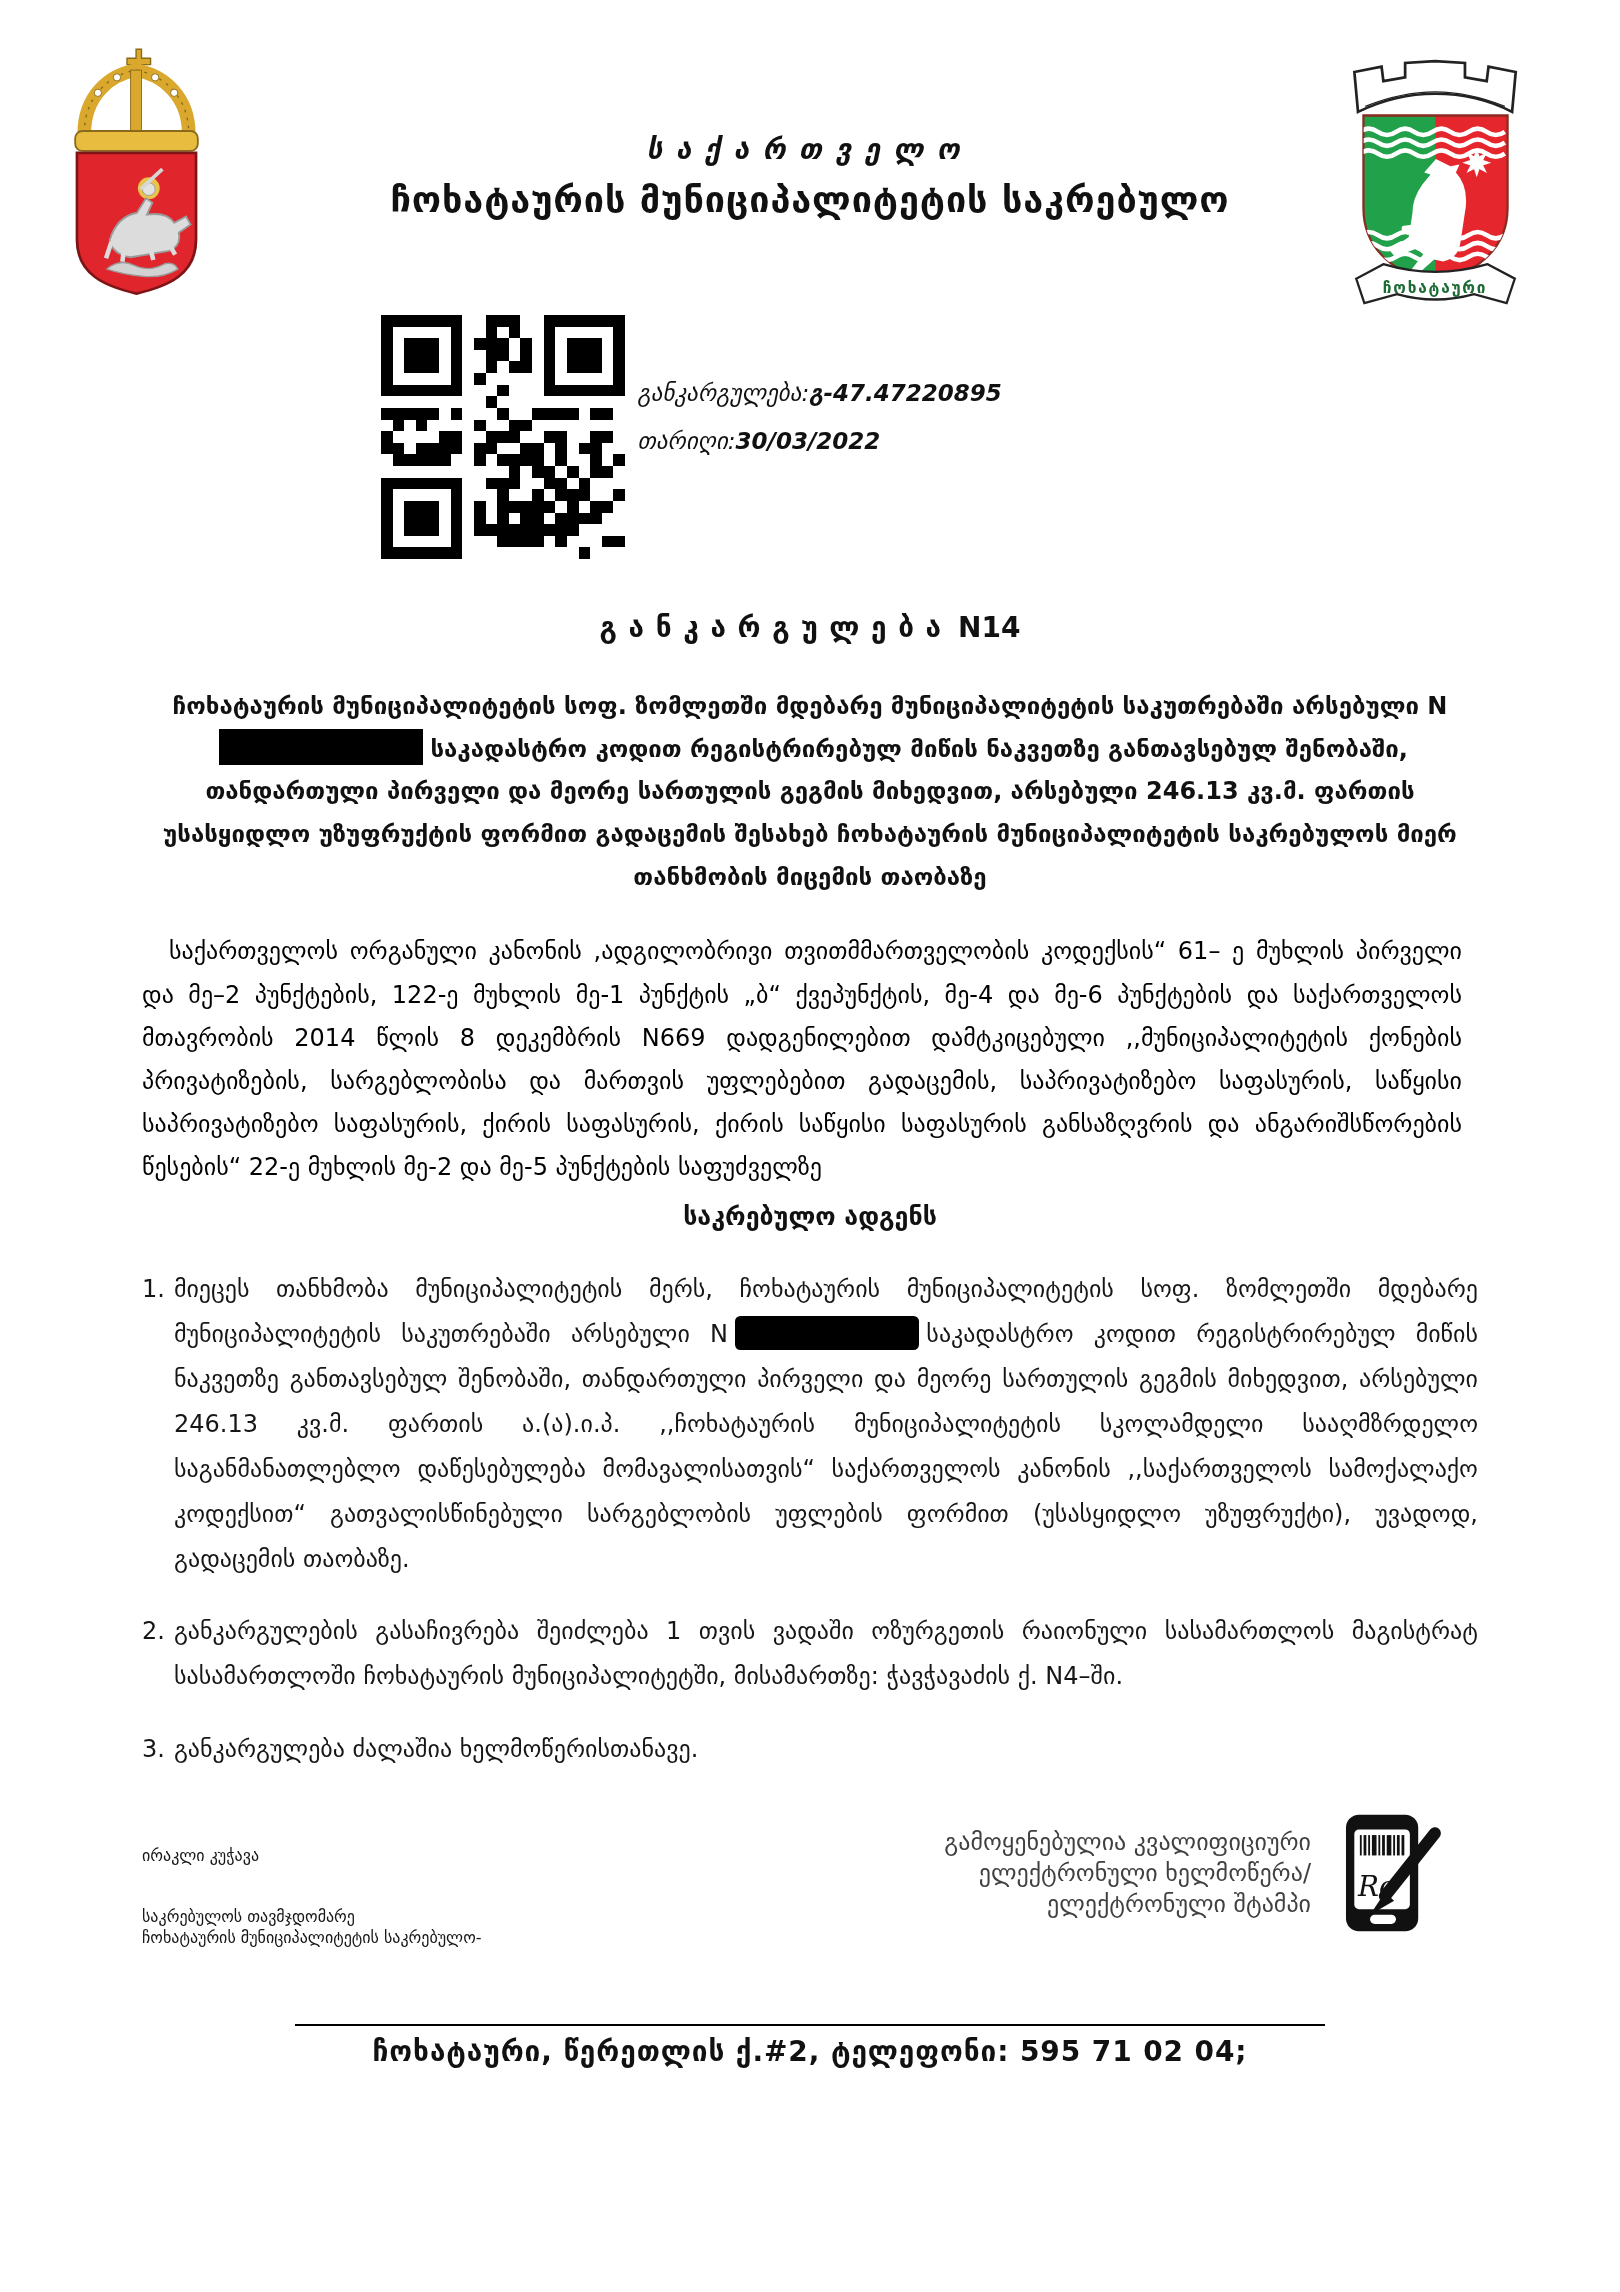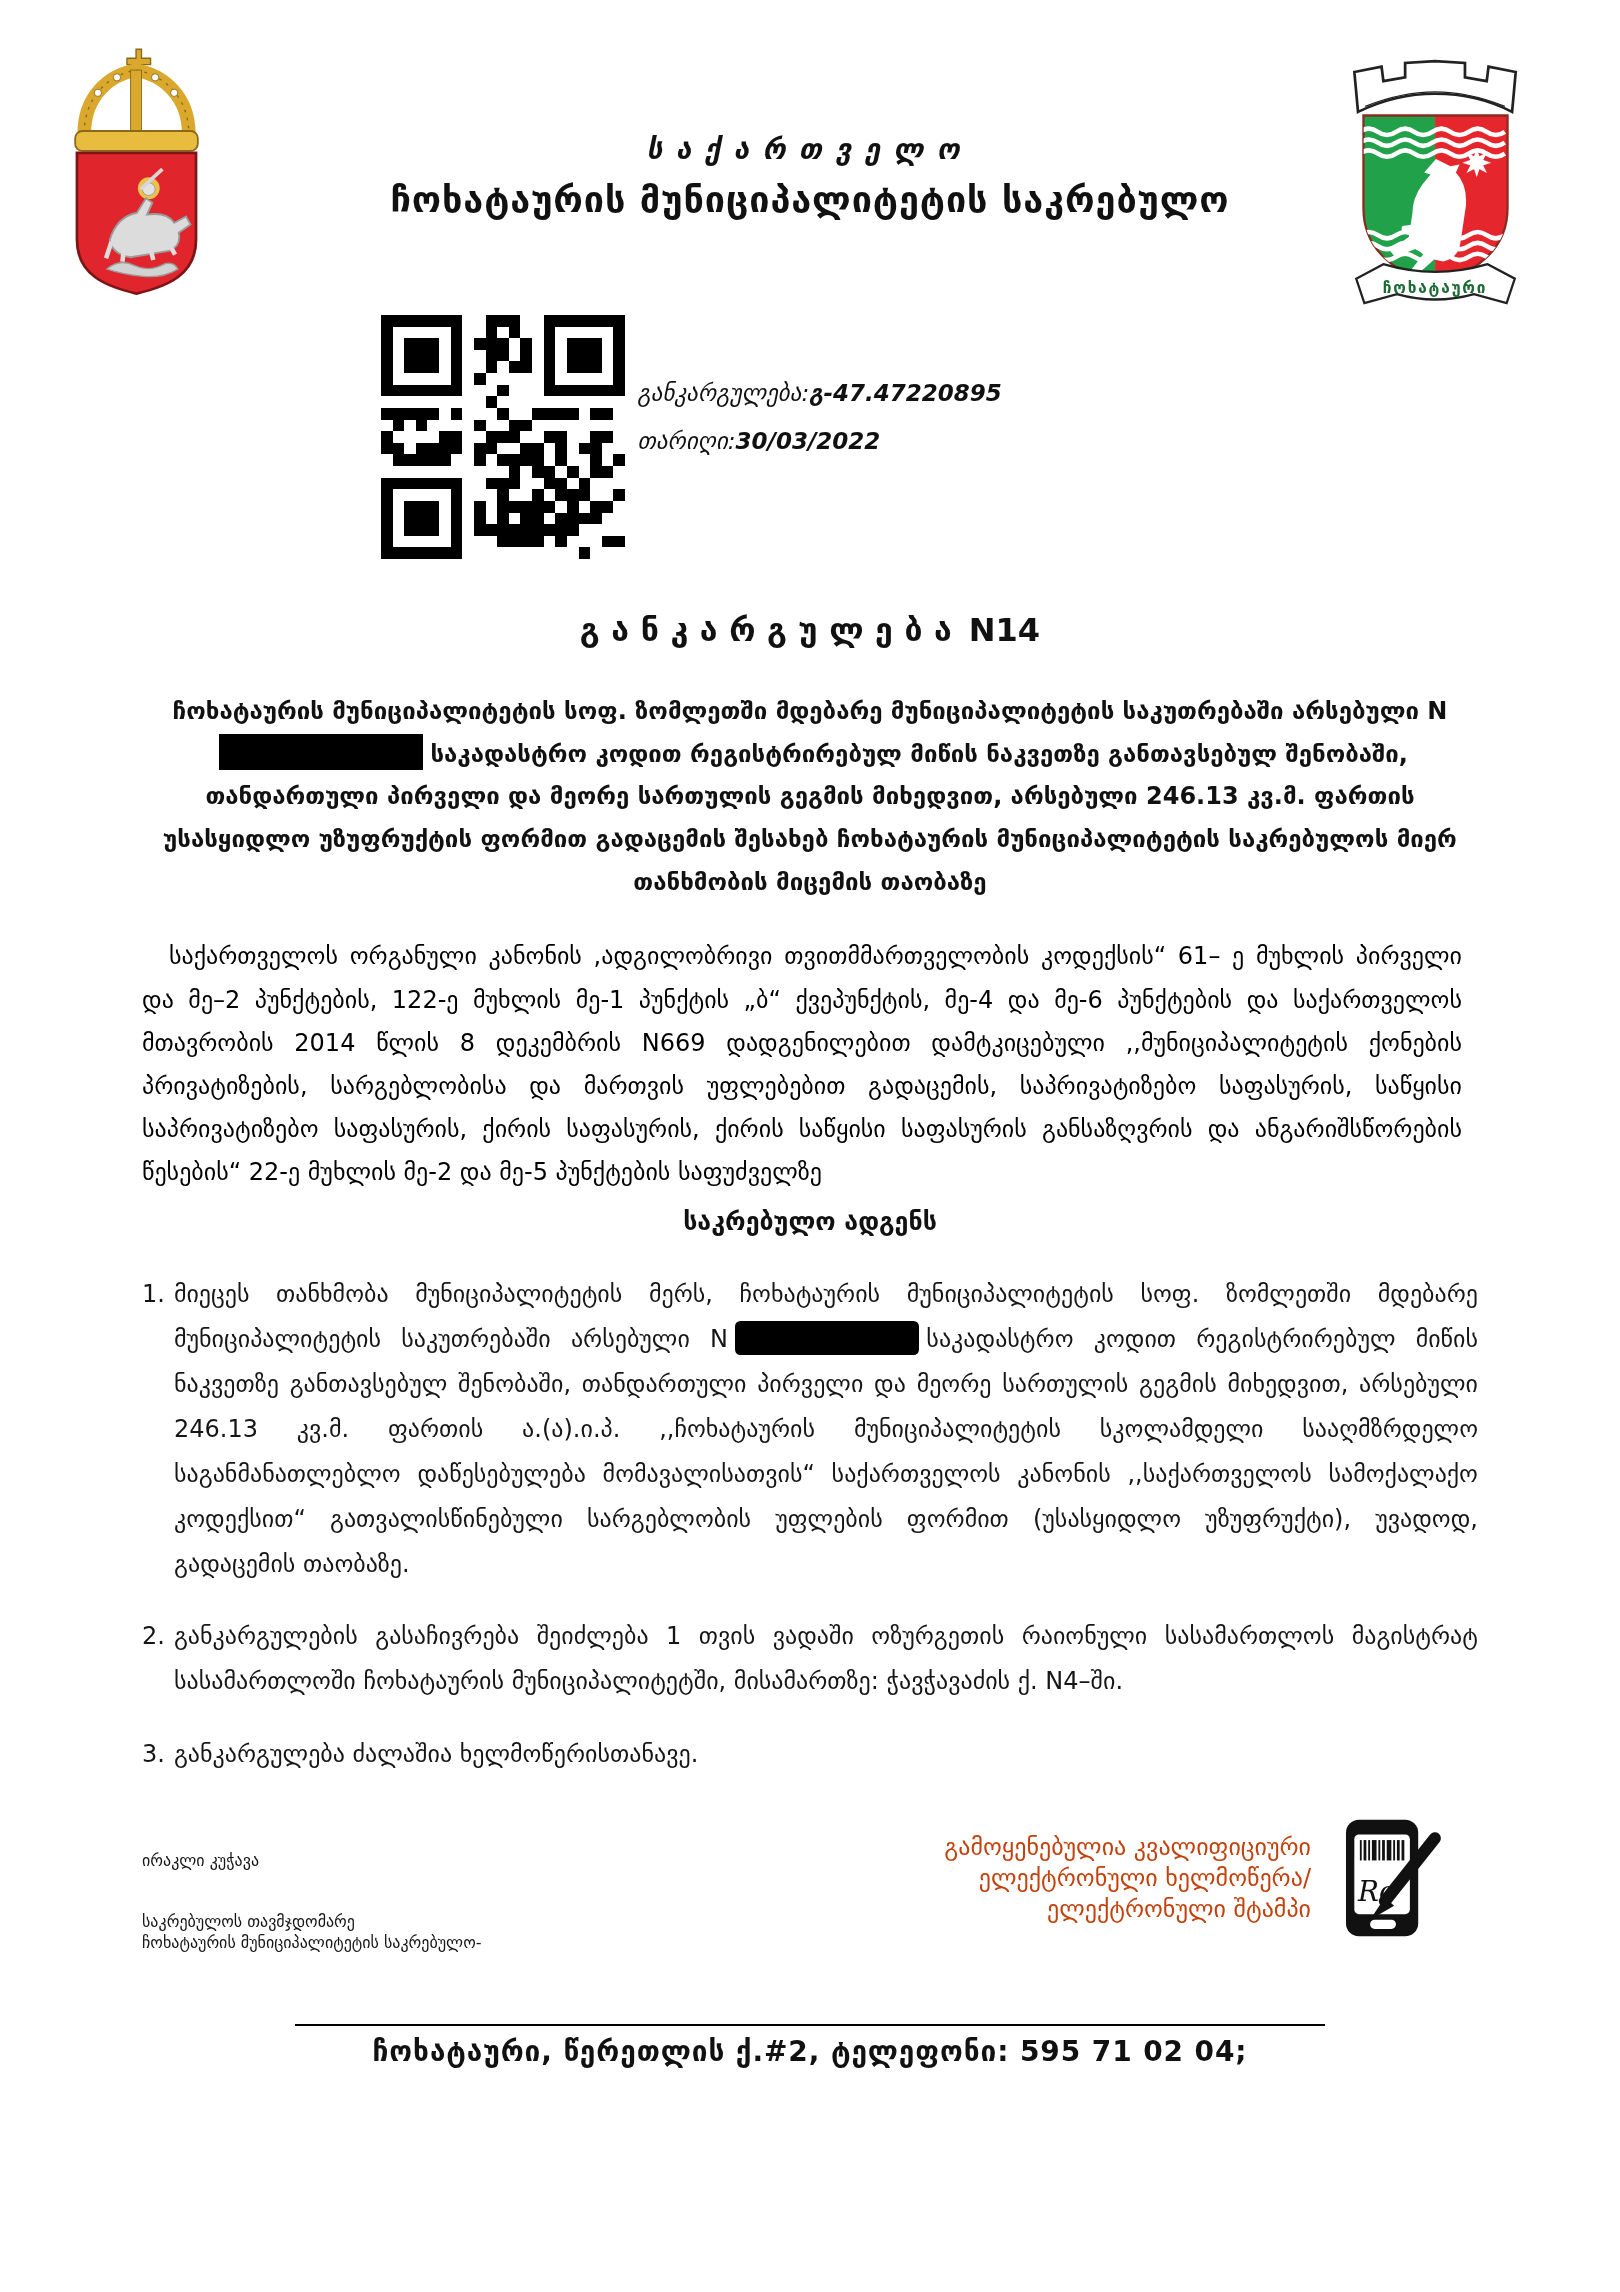--- a/index.html
+++ b/index.html
@@ -15,21 +15,21 @@
   .emblem-right { position:absolute; left:1329px; top:52px; }
   .titles { position:absolute; left:224px; right:224px; top:133px; text-align:center; }
   .country-title { font-size:28px; font-weight:bold; letter-spacing:13.4px; color:#111;font-style:italic; }
   .council-title { font-size:36px; font-weight:bold; letter-spacing:0.9px; margin-top:12.5px; color:#111; }
   
   .qr-row { display:flex; align-items:flex-start; margin:1.8px 0 0 381px;font-style:italic; }
   .qr-svg { width:244px; height:244px; }
   .qr-labels { margin-left:12.5px; padding-top:54px; font-size:23px; line-height:2.1; color:#111; }
   .qr-labels b { font-weight:bold; }
   
-  .doc-title { text-align:center; margin-top:52px; font-size:32px; font-weight:bold; color:#111; }
+  .doc-title { text-align:center; margin-top:52px; font-size:28px; font-weight:bold; color:#111; }
   .doc-title .word { letter-spacing:11.6px; margin-right:5.4px; }
   .content { padding:0 142px; }
   .subject {
     margin:41px 0 0 0; font-weight:bold; text-align:center;
     font-size:24px; line-height:1.78; color:#111;
   }
   .redact { display:inline-block; background:#000; vertical-align:-8px; margin:0 7.2px; }
   .redact-1 { width:204px; height:36px; }
   .redact-2 { width:184px; height:34px; border-radius:5.4px; }
   .legal {
@@ -42,21 +42,21 @@
     font-size:24px; line-height:1.88; text-align:justify;
     padding-left:32px; text-indent:-32px; margin:0 0 27px 0; color:#161616;
   }
   .item .num { margin-right:9px; }
   
   .sig-row { display:flex; justify-content:space-between; padding:0 170px 0 142px; margin-top:25px; }
   .sig-left { font-size:16px; padding-top:47px; color:#161616; }
   .sig-name { margin-bottom:41px; }
   .sig-role { line-height:1.35; }
   .sig-right { display:flex; align-items:center; }
-  .esign-note { text-align:right; font-size:24px; line-height:1.3; color:#c2410c; }
+  .esign-note { text-align:right; font-size:24px; line-height:1.3; color:#404040; }
   .stamp { margin-left:18px; }
   
   .footer { position:absolute; left:0; right:0; top:2024px; text-align:center; }
   .footer-line { width:1030px; margin:0 auto; border-top:2.7px solid #000; }
   .footer-text { margin-top:9px; font-size:28px; font-weight:bold; letter-spacing:0.9px; color:#111; }
 </style>
 </head>
 <body>
 
 <div class="page">

